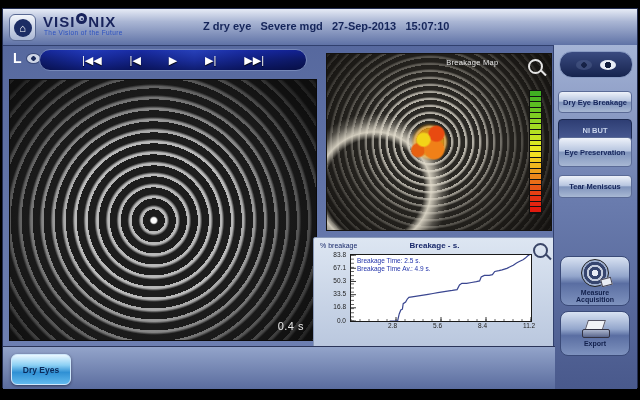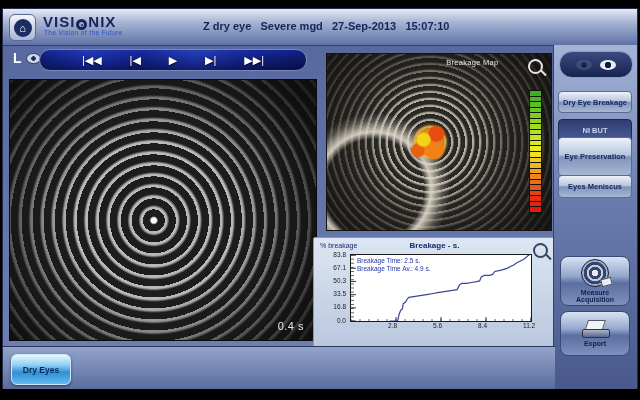--- a/index.html
+++ b/index.html
@@ -11,21 +11,21 @@
   
   .header{position:absolute;left:0;top:0;width:100%;height:36px;
           background:linear-gradient(180deg,#e6ebf6 0%,#aab6d4 35%,#5f72a6 100%);
           border-bottom:1px solid #31406e;}
   .home-badge{position:absolute;left:6px;top:5px;width:25px;height:25px;border-radius:6px;
           background:linear-gradient(180deg,#f2f5fb,#a9b6d4);border:1px solid #5a6a94;
           display:flex;align-items:center;justify-content:center;}
   .home-circle{width:18px;height:18px;border-radius:50%;background:#1c2c64;color:#fff;
           font-size:11px;line-height:18px;text-align:center;}
   .logo{position:absolute;left:40px;top:4px;color:#18235c;font-weight:bold;
-        font-size:15px;letter-spacing:1px;display:flex;align-items:flex-end;}
+        font-size:15px;letter-spacing:1px;display:flex;align-items:flex-start;}
   .logo .o-icon{display:inline-block;width:11px;height:11px;border:3px solid #18235c;border-radius:50%;
         box-sizing:border-box;margin:0 1px;position:relative;}
   .logo .o-icon::after{content:'';position:absolute;left:1.5px;top:1.5px;width:2px;height:2px;border-radius:50%;background:#18235c;}
   .tagline{position:absolute;left:41px;top:20px;font-size:6.5px;color:#2a50c0;letter-spacing:.4px;}
   .exam-title{position:absolute;left:200px;top:11px;font-size:11px;font-weight:bold;color:#15255a;
         white-space:pre;}
 
   
   .playback-row{position:absolute;left:0;top:40px;width:552px;height:26px;}
   .eye-side{position:absolute;left:10px;top:1px;color:#fff;font-size:14px;font-weight:bold;display:flex;align-items:center;}
@@ -273,22 +273,22 @@
       <div class="tick-label " style="left: 209px; top: 84px;">11.2</div>
     </div>
 
   <div class="sidebar">
     <div class="eye-select">
       <span class="eye-shape dim"></span>
       <span class="eye-shape lit"></span>
     </div>
     <div class="sb-btn" style="top:46px;height:22px;">Dry Eye Breakage</div>
     <div class="sb-btn selected" style="top:74px;height:23px;">NI BUT</div>
-    <div class="sb-btn" style="top:92px;height:39px;">Eye Preservation</div>
-    <div class="sb-btn" style="top:130px;height:23px;">Eyes Meniscus</div>
+    <div class="sb-btn" style="top:92px;height:30px;">Eye Preservation</div>
+    <div class="sb-btn" style="top:130px;height:23px;">Tear Meniscus</div>
 
     <div class="big-btn" style="top:211px;height:50px;">
       <span class="lens-icon"></span>
       <span style="width:62px;">Measure Acquisition</span>
     </div>
     <div class="big-btn" style="top:266px;height:45px;">
       <span class="export-icon">
           <span class="sheet"></span>
           <span class="base"></span>
         </span>

